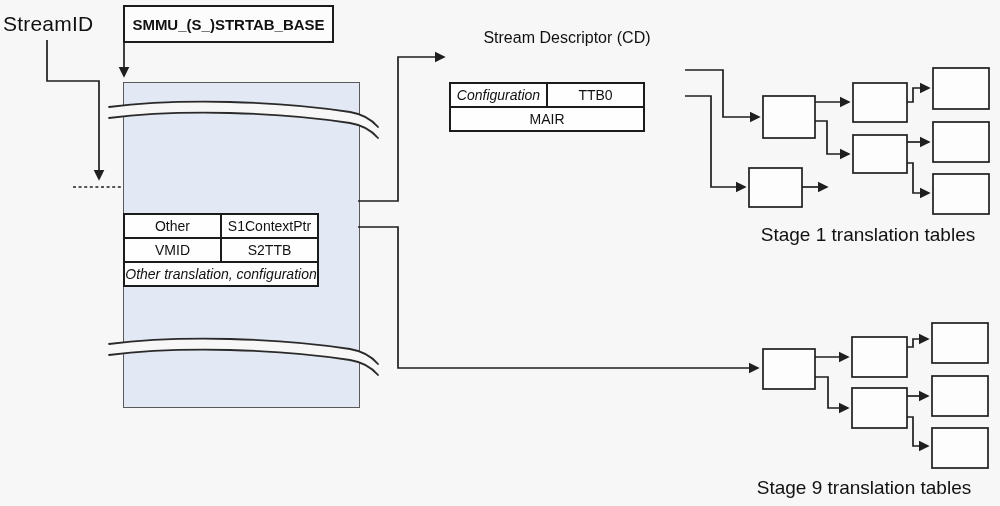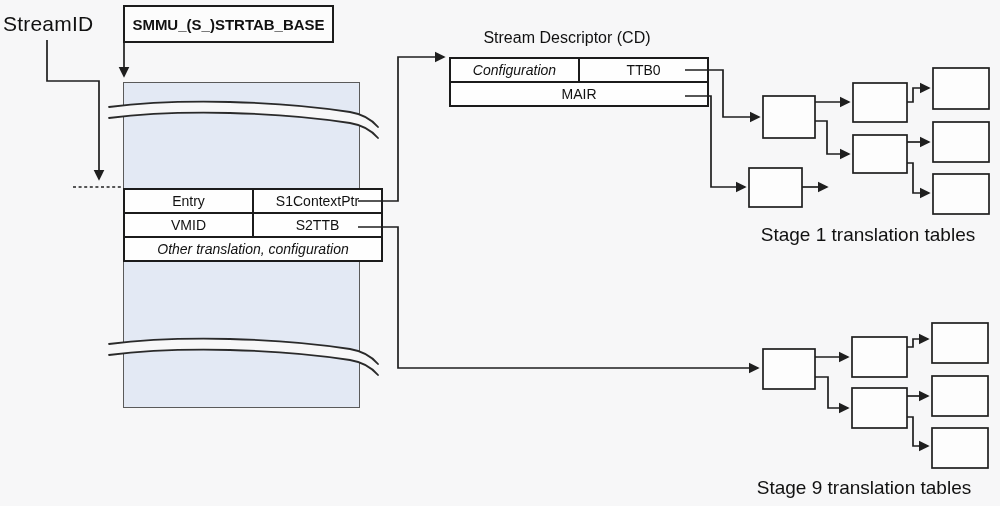--- a/index.html
+++ b/index.html
@@ -16,21 +16,21 @@
     font-weight:bold;font-size:15px;
   }
   #stream-table{
     left:123px;top:82px;width:237px;height:326px;box-sizing:border-box;
     background:#e3e9f4;border:1.5px solid #5a5a5a;
   }
   #ste-title{
     left:123px;top:157px;width:237px;text-align:center;
     font-weight:bold;font-size:16.5px;
   }
-  .mini-table{width:260px;}
+  .mini-table{width:196px;margin-top:25px;}
   .mrow{
     box-sizing:border-box;height:26px;background:#fefefe;
     border:2px solid #1b1b1b;margin-top:-2px;display:flex;
     font-size:14px;line-height:22px;text-align:center;
   }
   .mrow:first-child{margin-top:0;}
   .mcell{flex:1;box-sizing:border-box;overflow:hidden;}
   .mcell.right{border-left:2px solid #1b1b1b;}
   .italic{font-style:italic;}
   #ste-rows{left:123px;top:188px;}
@@ -55,21 +55,21 @@
 
   <div class="abs" id="strtab-box">
     <span>SMMU_(S_)STRTAB_BASE</span>
   </div>
 
   <div class="abs" id="stream-table"></div>
 
 
   <div class="abs mini-table" id="ste-rows">
     <div class="mrow">
-      <div class="mcell">Entry</div>
+      <div class="mcell">Other</div>
       <div class="mcell right">S1ContextPtr</div>
     </div>
     <div class="mrow">
       <div class="mcell">VMID</div>
       <div class="mcell right">S2TTB</div>
     </div>
     <div class="mrow">
       <div class="mcell italic">Other translation, configuration</div>
     </div>
   </div>

